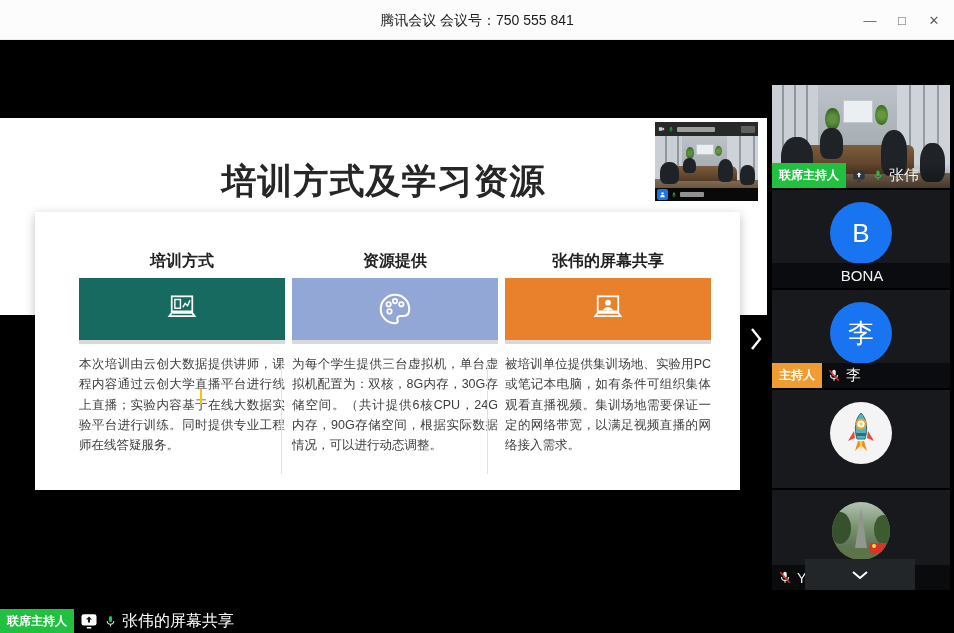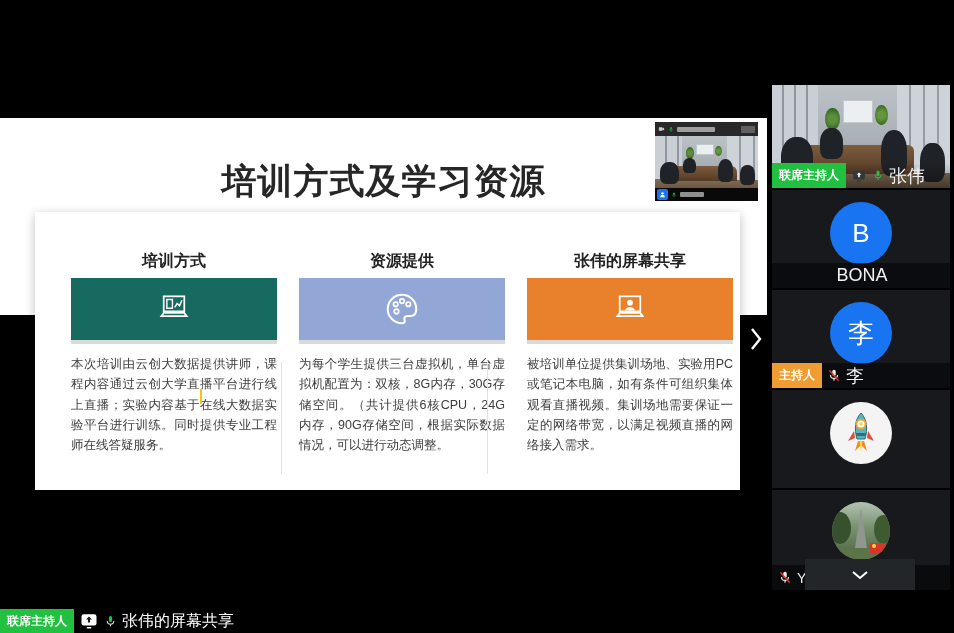--- a/index.html
+++ b/index.html
@@ -11,21 +11,21 @@
   .titlebar { position:absolute; left:0; top:0; width:954px; height:40px; background:#fcfcfc; border-bottom:1px solid #ececec; }
   .titlebar .title { position:absolute; left:0; right:0; top:0; height:40px; line-height:40px; text-align:center; font-size:14px; color:#1b1b1b; }
   .win-controls { position:absolute; right:4px; top:0; height:40px; display:flex; align-items:center; }
   .win-btn { width:32px; height:40px; display:flex; align-items:center; justify-content:center; color:#5c6066; font-size:13px; cursor:default; }
 
   
   .slide-top { position:absolute; left:0; top:118px; width:767px; height:197px; background:#ffffff; }
   .slide-title { position:absolute; left:0; top:158px; width:767px; text-align:center; font-size:35px; font-weight:800; color:#262626; letter-spacing:1px; }
 
   .card { position:absolute; left:35px; top:212px; width:705px; height:278px; background:#ffffff; box-shadow:0 3px 10px rgba(0,0,0,.25); }
-  .cols { position:absolute; left:36px; top:38px; width:633px; display:grid; grid-template-columns:206px 206px 206px; column-gap:22px; }
+  .cols { position:absolute; left:44px; top:38px; width:633px; display:grid; grid-template-columns:206px 206px 206px; column-gap:7px; }
   .col-header { text-align:center; font-size:16px; font-weight:700; color:#222; height:28px; line-height:22px; }
   .color-box { height:62px; display:flex; align-items:center; justify-content:center; }
   .box-under { height:4px; background:#d9d9d9; }
   .col-body { margin-top:10px; font-size:12.5px; line-height:1.62; color:#3d3d3d; text-align:justify; }
   .v-divider { position:absolute; top:150px; width:1px; height:112px; background:#e1e1e1; }
   .text-cursor { position:absolute; left:200px; top:389px; width:2px; height:15px; background:#f7c600; }
 
   .next-arrow { position:absolute; left:744px; top:320px; width:24px; height:38px; display:flex; align-items:center; justify-content:center; }
 
   
@@ -49,21 +49,21 @@
   .fig1 { left:5%;  top:50%; width:18%; height:42%; }
   .fig2 { left:27%; top:42%; width:13%; height:30%; }
   .fig3 { left:61%; top:44%; width:15%; height:44%; }
   .fig4 { left:83%; top:56%; width:14%; height:38%; }
 
   
   .tile { position:absolute; left:772px; width:178px; background:#17191c; overflow:hidden; }
   .tile-bar { position:absolute; left:0; right:0; bottom:0; height:25px; background:rgba(9,10,12,.82); display:flex; align-items:center; gap:5px; padding-right:6px; }
   .tile-bar.on-video { background:linear-gradient(180deg,rgba(0,0,0,0) 0%,rgba(0,0,0,.35) 100%); }
   .badge { height:100%; display:flex; align-items:center; padding:0 7px; font-size:12px; font-weight:700; color:#fff; flex:0 0 auto; }
-  .p-name { font-size:18px; color:#f2f2f2; }
+  .p-name { font-size:15px; color:#f2f2f2; }
   .avatar { position:absolute; left:50%; transform:translateX(-50%); border-radius:50%; display:flex; align-items:center; justify-content:center; }
   .avatar-letter { color:#fff; font-size:26px; }
   .spacer { flex:1; }
 
   .collapse-btn { position:absolute; left:805px; top:559px; width:110px; height:31px; background:#232629; display:flex; align-items:center; justify-content:center; }
 
   
   .photo-av { overflow:hidden; background:linear-gradient(180deg,#b3c2b2 0%,#77906d 45%,#4c5f44 100%); }
   .photo-av .monument { position:absolute; left:50%; top:10%; width:40%; height:75%; transform:translateX(-50%);
     background:#8f978e; clip-path:polygon(50% 0,78% 100%,22% 100%); }
@@ -77,20 +77,28 @@
   .share-banner { position:absolute; left:0; top:609px; height:24px; display:flex; align-items:center; gap:5px; }
   .share-banner .txt { font-size:16px; color:#fff; }
 
   svg { display:block; }
 </style>
 </head>
 <body>
 
 <div class="app">
 
+  <div class="titlebar">
+    <div class="title">腾讯会议 会议号：750 555 841</div>
+    <div class="win-controls">
+      <div class="win-btn">—</div>
+      <div class="win-btn">□</div>
+      <div class="win-btn">✕</div>
+    </div>
+  </div>
 
   <div class="slide-top"></div>
   <div class="slide-title">培训方式及学习资源</div>
 
   <div class="inset-video">
     <div class="inset-head">
       <svg width="7" height="8" viewBox="0 0 24 24">
           <path d="M3 6h12v12H3zM15 10l6-3v10l-6-3z" fill="#cfcfcf"></path>
         </svg>
       <svg width="6" height="9" viewBox="0 0 24 24">

